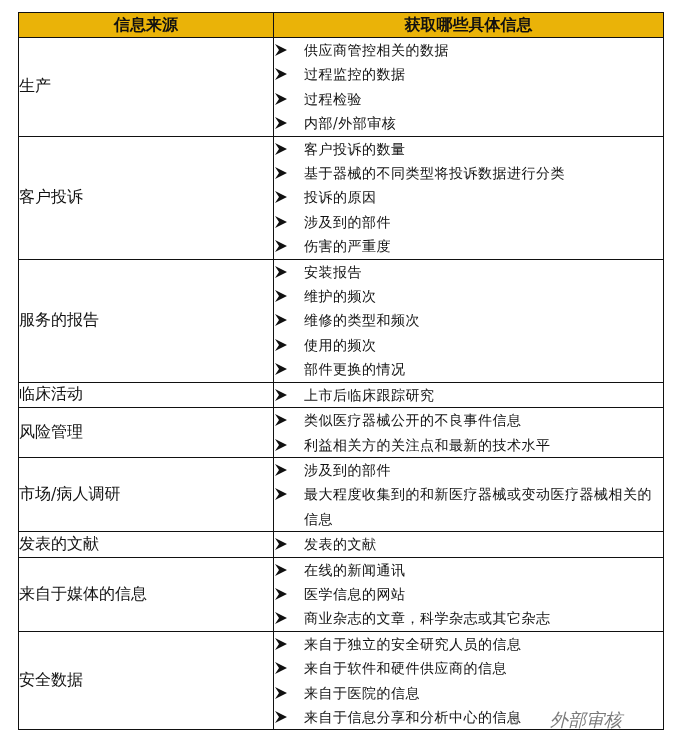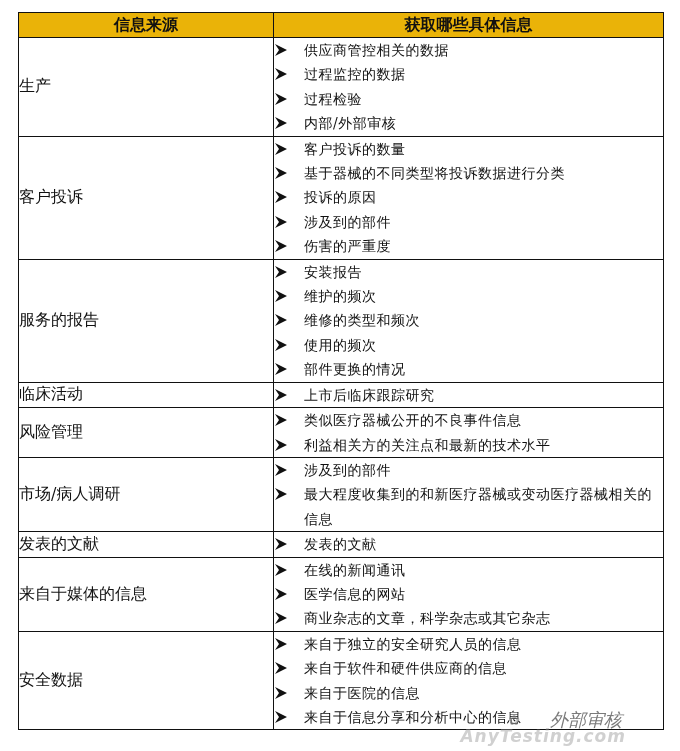--- a/index.html
+++ b/index.html
@@ -252,14 +252,13 @@
               </span><span>来自于信息分享和分析中心的信息</span></li>
           </ul>
         </td>
       </tr>
     </tbody>
 </table>
 
 <div class="watermark">
   <span class="wm-icon">✿</span>
   <span class="wm-brand">外部审核</span>
-  <span class="wm-en">AnyTesting.com</span>
 </div>
 
 </body></html>

